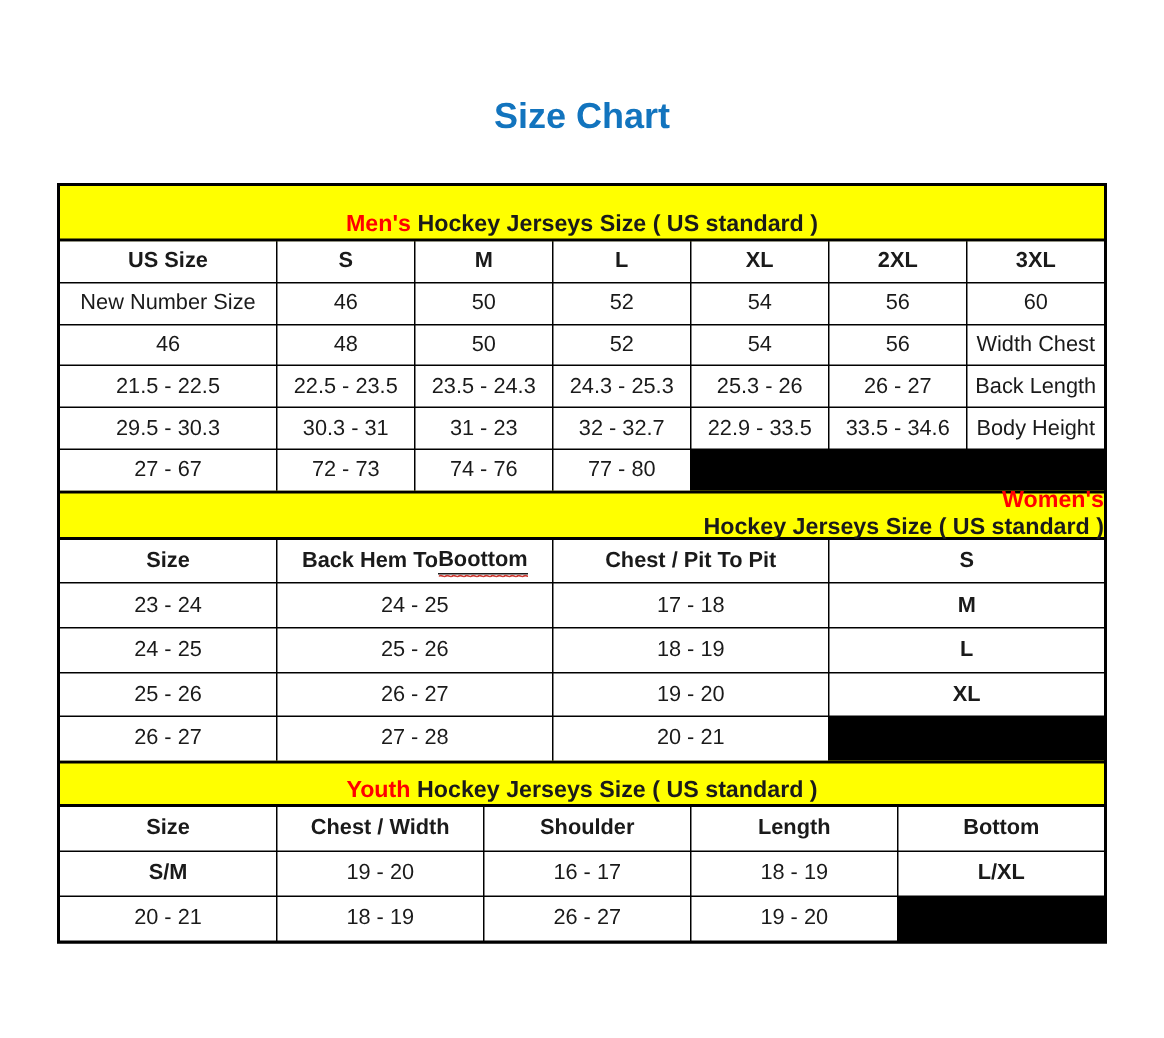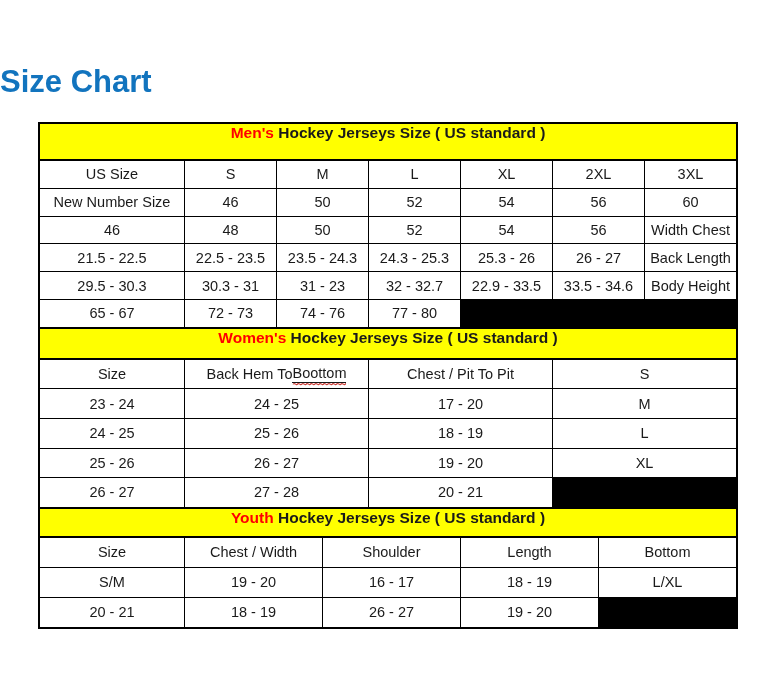--- a/index.html
+++ b/index.html
@@ -3,48 +3,48 @@
 <meta charset="utf-8">
 <style>
   html,body{margin:0;padding:0;}
   body{
     width:776px;height:692px;position:relative;background:#ffffff;
     font-family:"Liberation Sans","DejaVu Sans",sans-serif;
     color:#1a1a1a;overflow:hidden;
   }
   .title{
     position:absolute;top:64px;left:0;width:776px;margin:0;
-    text-align:left;font-size:31px;font-weight:bold;
+    text-align:center;font-size:24px;font-weight:bold;
     color:var(--title-blue,#1274BE);letter-spacing:0px;
   }
   .chart{
     position:absolute;left:38px;top:122px;width:700px;
     border:2px solid var(--border-black,#000);box-sizing:border-box;
     background:var(--border-black,#000);
   }
   .band{
     background:var(--band-yellow,#FFFF00);
     border-bottom:2px solid var(--border-black,#000);
-    display:flex;align-items:flex-start;justify-content:center;
+    display:flex;align-items:flex-end;justify-content:center;
     font-weight:bold;font-size:15.5px;white-space:pre;
   }
   .band.mid{border-top:2px solid var(--border-black,#000);}
   .band1{height:35px;}
-  .band2{height:29px;}
+  .band2{height:29px;flex-direction:column;}
   .band3{height:27px;}
   .hl{color:var(--brand-red,#FF0000);}
   .grid{display:grid;gap:1px;background:var(--border-black,#000);}
   .g-men{grid-template-columns:144px repeat(6,1fr);grid-auto-rows:26.8px;}
   .g-women{grid-template-columns:144px repeat(3,1fr);grid-auto-rows:28.6px;}
   .g-youth{grid-template-columns:144px repeat(4,1fr);grid-auto-rows:29px;}
   .c{
     background:#fff;display:flex;align-items:center;justify-content:center;
     font-size:14.5px;white-space:nowrap;overflow:hidden;
   }
-  .b{font-weight:normal;}
+  .b{font-weight:bold;}
   .missp{
     position:relative;
     border-bottom:1.5px solid #1a1a1a;
     line-height:1.15;
   }
   .missp::after{
     content:"~~~~~~~~~~~~~~";
     position:absolute;left:0;top:100%;width:100%;height:6px;
     overflow:hidden;color:#cc3a33;font-size:10px;line-height:5px;
     letter-spacing:-1.5px;font-weight:bold;
@@ -93,40 +93,40 @@
 
     <div class="c">Back Length</div>
     <div class="c">29.5 - 30.3</div>
     <div class="c">30.3 - 31</div>
     <div class="c">31 - 23</div>
     <div class="c">32 - 32.7</div>
     <div class="c">22.9 - 33.5</div>
     <div class="c">33.5 - 34.6</div>
 
     <div class="c">Body Height</div>
-    <div class="c">65 - 67</div>
+    <div class="c">27 - 67</div>
     <div class="c">72 - 73</div>
     <div class="c">74 - 76</div>
     <div class="c">77 - 80</div>
   </div>
 
   <div class="band band2 mid"><span class="hl">Women's</span><span> Hockey Jerseys Size ( US standard )</span></div>
 
   <div class="grid g-women">
     <div class="c b">Size</div>
     <div class="c b">
         <span>Back Hem To </span>
         <span class="missp">Boottom</span>
       </div>
     <div class="c b">Chest / Pit To Pit</div>
 
     <div class="c b">S</div>
     <div class="c">23 - 24</div>
     <div class="c">24 - 25</div>
-    <div class="c">17 - 20</div>
+    <div class="c">17 - 18</div>
 
     <div class="c b">M</div>
     <div class="c">24 - 25</div>
     <div class="c">25 - 26</div>
     <div class="c">18 - 19</div>
 
     <div class="c b">L</div>
     <div class="c">25 - 26</div>
     <div class="c">26 - 27</div>
     <div class="c">19 - 20</div>

